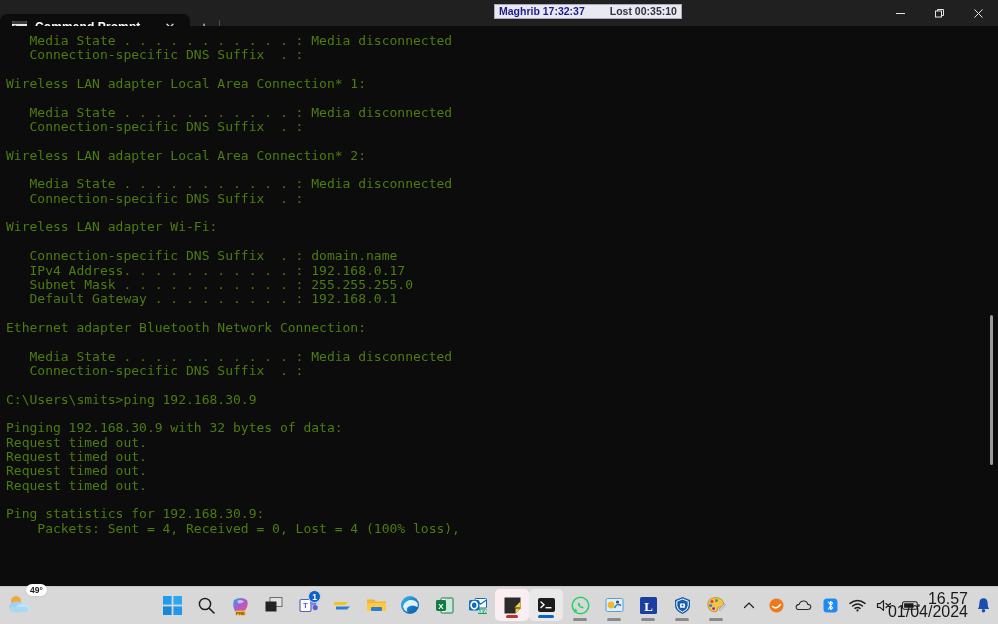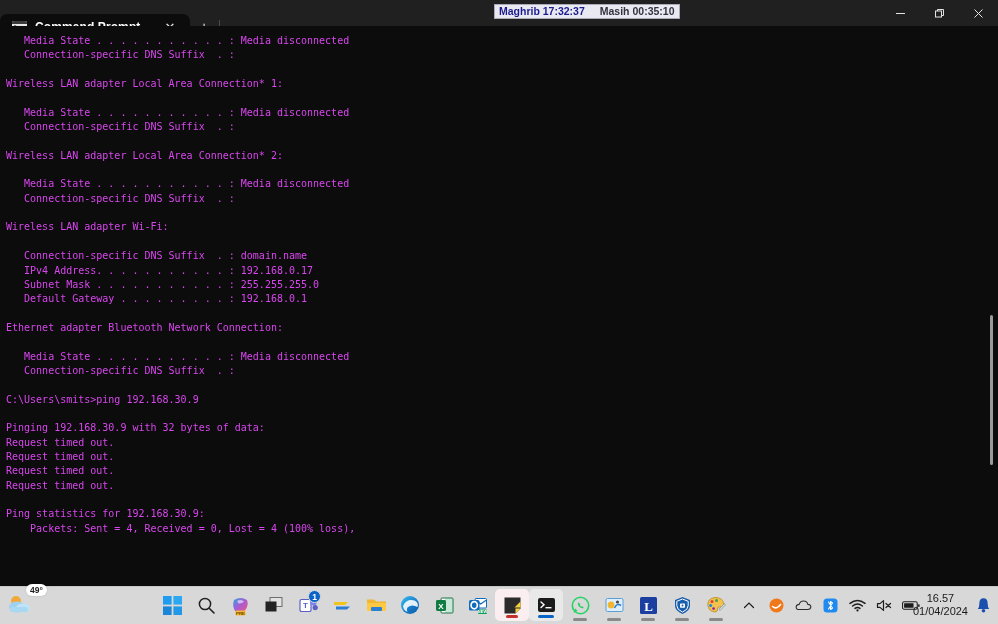--- a/index.html
+++ b/index.html
@@ -46,21 +46,21 @@
   .newtab, .tabmenu {
     width:28px; height:26px; display:flex; align-items:center; justify-content:center;
     color:#e6e6e6; font-size:14px;
   }
   .tabmenu { font-size:10px; }
   .tabsep { width:1px; height:14px; background:#4a4a4a; align-self:center; margin:0 1px; }
 
   
   .prayer-widget {
     position:absolute; left:494px; top:4px;
-    height:15px; display:flex; align-items:center; gap:15px;
+    height:15px; display:flex; align-items:center; gap:25px;
     background:#e9e9f2; border:1px solid #aaaab8;
     padding:0 4px; font-size:10.5px; font-weight:bold;
     font-family:"Liberation Sans", sans-serif; line-height:13px;
   }
   .prayer-widget .pw-main { color:#1b1b8f; }
   .prayer-widget .pw-sub  { color:#333340; font-weight:bold; }
 
   .wincontrols { position:absolute; right:0; top:0; height:26px; display:flex; }
   .wc {
     width:39px; height:26px; display:flex; align-items:center; justify-content:center;
@@ -69,22 +69,22 @@
   .wc svg { display:block; }
 
   
   .terminal {
     position:absolute; top:26px; left:0; width:998px; height:560px;
     background:#0c0c0c; color:#cccccc; overflow:hidden;
     padding:8px 0 0 6px;
   }
   .term-text {
     font-family:"DejaVu Sans Mono", monospace;
-    font-size:10px; line-height:14.35px;
-    white-space:pre; color:#d946ef; letter-spacing:0px;
+    font-size:13px; line-height:14.35px;
+    white-space:pre; color:#4d7c0f; letter-spacing:0px;
   }
   .cursor {
     display:inline-block; width:1.5px; height:12px; background:#cccccc;
     vertical-align:-2px;
   }
   .scrollbar-track {
     position:absolute; right:0; top:26px; width:14px; height:560px; background:transparent;
   }
   .scrollbar-thumb {
     position:absolute; right:5px; top:289px; width:3px; height:150px;
@@ -132,22 +132,22 @@
     font-weight:bold; display:flex; align-items:center; justify-content:center;
     padding:0 3px; border:1.5px solid #d8d8d8;
   }
   .tb-tray {
     position:absolute; right:78px; bottom:0; height:38px;
     display:flex; align-items:center; gap:9px;
   }
   .tray-ico { display:flex; align-items:center; justify-content:center; width:18px; height:20px; color:#1d1d1d; }
   .tb-clock {
     position:absolute; right:30px; bottom:0; height:38px;
-    display:flex; flex-direction:column; align-items:center; justify-content:center;
-    font-size:11px; color:#1a1a1a; line-height:13px; font-family:"Liberation Sans", sans-serif;
+    display:flex; flex-direction:column; align-items:flex-end; justify-content:center;
+    font-size:16px; color:#1a1a1a; line-height:13px; font-family:"Liberation Sans", sans-serif;
   }
   .tb-bell { position:absolute; right:7px; bottom:0; height:38px; display:flex; align-items:center; }
 </style>
 </head>
 <body>
 
 <div id="screen">
 
   <div class="titlebar">
     <div class="tabstrip">
@@ -156,21 +156,21 @@
         <span class="tab-title">Command Prompt</span>
         <span class="tab-close">✕</span>
       </div>
       <div class="newtab">+</div>
       <div class="tabsep"></div>
       <div class="tabmenu">⌄</div>
     </div>
 
     <div class="prayer-widget">
       <span class="pw-main">Maghrib 17:32:37</span>
-      <span class="pw-sub">Masih 00:35:10</span>
+      <span class="pw-sub">Lost 00:35:10</span>
     </div>
 
     <div class="wincontrols">
       <div class="wc">
         <svg width="11" height="11" viewBox="0 0 11 11">
           <rect x="1" y="5" width="9" height="1" fill="#e3e3e3"></rect>
         </svg>
       </div>
       <div class="wc">
         <svg width="11" height="11" viewBox="0 0 11 11">

